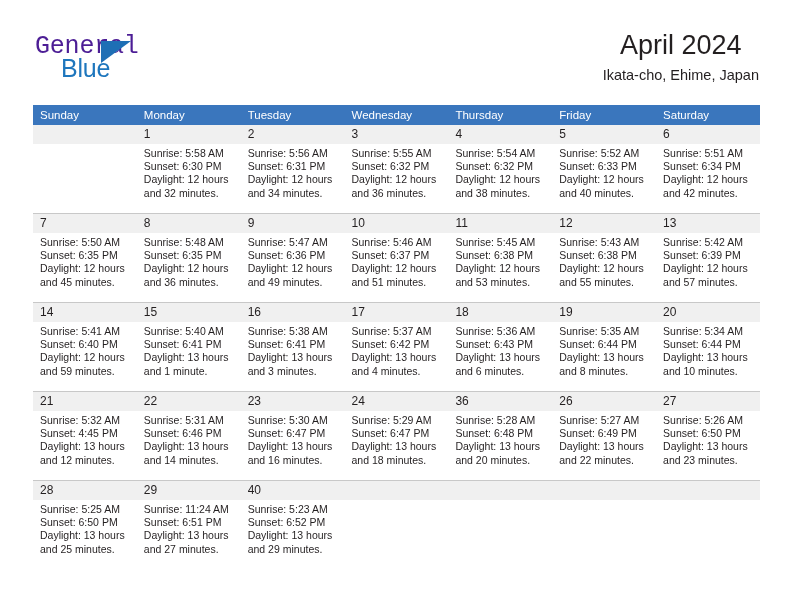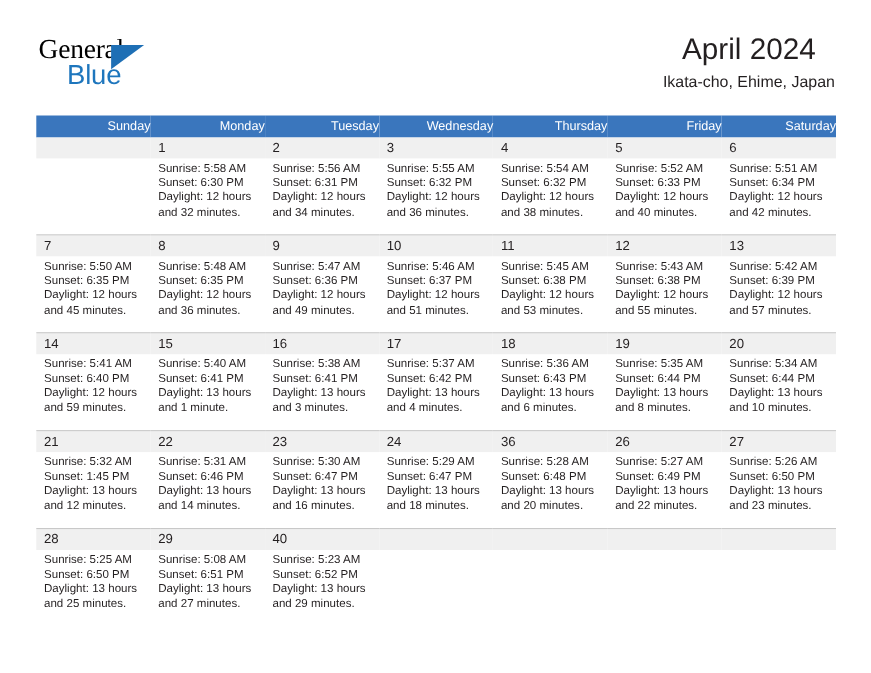--- a/index.html
+++ b/index.html
@@ -34,22 +34,22 @@
     top: 4px;
     width: 240px;
     height: 58px;
   }
   .logo-general {
     position: absolute;
     left: 0;
     top: 0;
     font-size: 25px;
     letter-spacing: -0.2px;
-    color: #000000;
-    font-family: Liberation Serif, serif;
+    color: #4c1d95;
+    font-family: Liberation Mono, monospace;
   }
   .logo-blue {
     position: absolute;
     left: 26px;
     top: 22px;
     font-size: 25px;
     letter-spacing: -0.2px;
     color: #1e76bd;
     font-family: Liberation Sans, sans-serif;
   }
@@ -93,21 +93,21 @@
   table.cal-table {
     width: 727px;
     border-collapse: collapse;
     table-layout: fixed;
   }
   table.cal-table th {
     background: #3a76bd;
     color: #ffffff;
     font-size: 11.5px;
     font-weight: normal;
-    text-align: right;
+    text-align: left;
     padding: 4px 0 4px 7px;
     height: 12px;
     border: none;
   }
   td.day-cell {
     vertical-align: top;
     padding: 0;
     border: none;
     border-top: 1px solid #c8c8c8;
     height: 88px;
@@ -362,21 +362,21 @@
                 <div>Daylight: 13 hours</div>
                 <div>and 10 minutes.</div>
               </div>
             </td>
           </tr>
           <tr class="week-row">
             <td class="day-cell">
               <div class="day-number">21</div>
               <div class="day-info">
                 <div>Sunrise: 5:32 AM</div>
-                <div>Sunset: 1:45 PM</div>
+                <div>Sunset: 4:45 PM</div>
                 <div>Daylight: 13 hours</div>
                 <div>and 12 minutes.</div>
               </div>
             </td>
             <td class="day-cell">
               <div class="day-number">22</div>
               <div class="day-info">
                 <div>Sunrise: 5:31 AM</div>
                 <div>Sunset: 6:46 PM</div>
                 <div>Daylight: 13 hours</div>
@@ -435,21 +435,21 @@
               <div class="day-info">
                 <div>Sunrise: 5:25 AM</div>
                 <div>Sunset: 6:50 PM</div>
                 <div>Daylight: 13 hours</div>
                 <div>and 25 minutes.</div>
               </div>
             </td>
             <td class="day-cell">
               <div class="day-number">29</div>
               <div class="day-info">
-                <div>Sunrise: 5:08 AM</div>
+                <div>Sunrise: 11:24 AM</div>
                 <div>Sunset: 6:51 PM</div>
                 <div>Daylight: 13 hours</div>
                 <div>and 27 minutes.</div>
               </div>
             </td>
             <td class="day-cell">
               <div class="day-number">40</div>
               <div class="day-info">
                 <div>Sunrise: 5:23 AM</div>
                 <div>Sunset: 6:52 PM</div>

